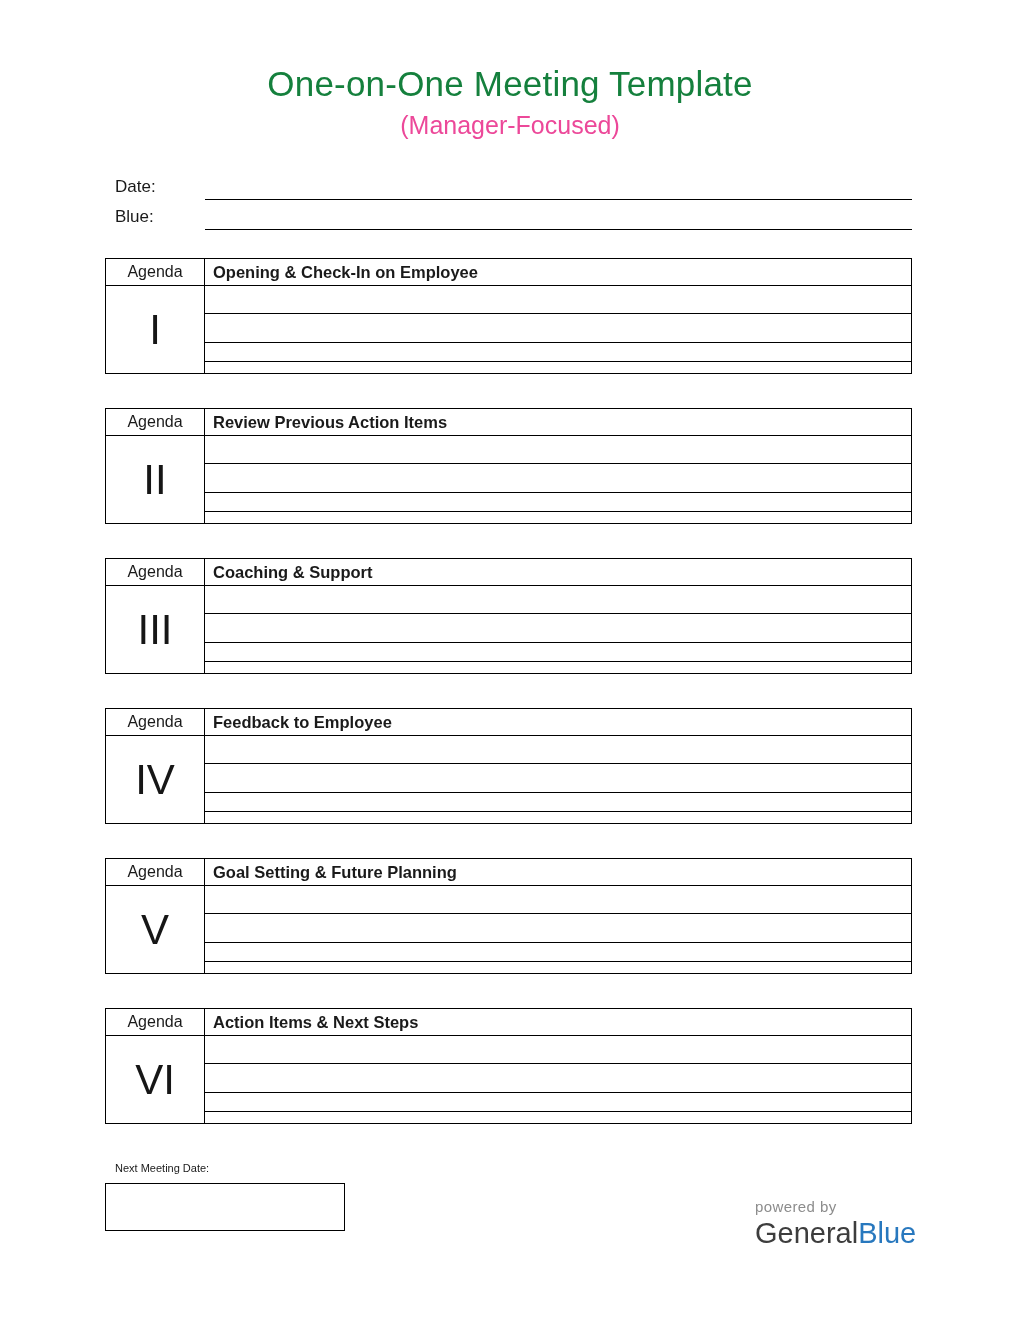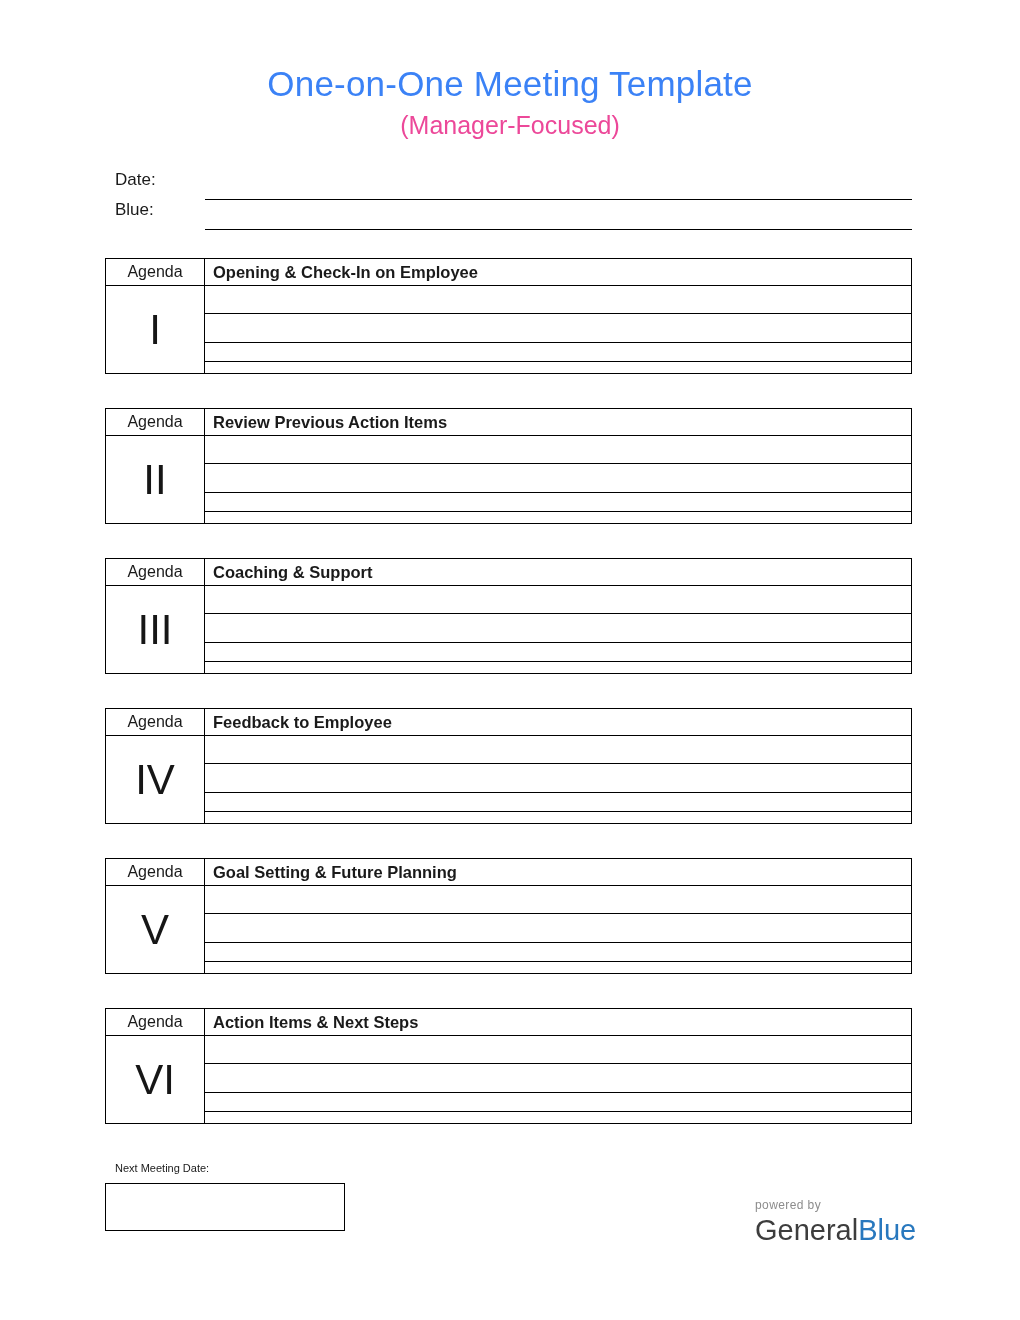--- a/index.html
+++ b/index.html
@@ -1,45 +1,45 @@
 <!DOCTYPE html>
 <html><head>
 <meta charset="utf-8">
 <style>
   * { margin:0; padding:0; box-sizing:border-box; }
   html,body { background:#ffffff; }
   body { width:1020px; font-family:"Liberation Sans", sans-serif; color:#1a1a1a; }
   .page { position:relative; width:1020px; height:1320px; background:#fff; overflow:hidden; }
 
-  .title { padding-top:64px; text-align:center; font-size:35px; font-weight:400; color:#3b82f6; letter-spacing:0.2px; }
+  .title { padding-top:64px; text-align:center; font-size:35px; font-weight:400; color:#15803d; letter-spacing:0.2px; }
   .subtitle { margin-top:7px; text-align:center; font-size:25px; font-weight:400; color:#ec4899; }
 
   .fields { margin:30px 108px 0 115px; }
-  .field-row { display:flex; height:30px; }
+  .field-row { display:flex; align-items:flex-end; height:30px; }
   .field-label { font-size:17px; padding-bottom:3px; white-space:nowrap; }
   .label-sm { width:90px; }
   .label-lg { width:175px; }
   .field-line { flex:1; align-self:stretch; border-bottom:1px solid #000; }
 
   .section { display:flex; height:116px; margin:34px 108px 0 105px; border:1.5px solid #000; }
   .section.first { margin-top:28px; }
   .col-left { width:99px; border-right:1.5px solid #000; display:flex; flex-direction:column; }
   .agenda-head { height:27px; border-bottom:1.5px solid #000; display:flex; align-items:center; justify-content:center; font-size:16px; }
   .numeral { flex:1; display:flex; align-items:center; justify-content:center; font-size:42px; font-weight:400; color:#161616; }
   .col-right { flex:1; display:flex; flex-direction:column; }
   .sec-title { height:27px; border-bottom:1.5px solid #000; display:flex; align-items:center; padding-left:8px; font-size:16.5px; font-weight:700; }
   .blank-row { border-bottom:1.5px solid #000; }
   .r1 { height:28px; } .r2 { height:29px; } .r3 { height:19px; }
   .row-filler { flex:1; }
 
   .next-label { margin:38px 0 0 115px; font-size:11px; }
   .next-box { width:240px; height:48px; margin:9px 0 0 105px; border:1.5px solid #000; }
 
   .powered { position:absolute; left:755px; top:1198px; }
-  .powered-by { font-size:12px; color:#8c8c8c; letter-spacing:0.4px; }
+  .powered-by { font-size:15px; color:#8c8c8c; letter-spacing:0.4px; }
   .brand { margin-top:2px; font-size:29px; color:#3d3d3d; }
   .brand span { display:inline; }
 </style>
 </head>
 <body>
 
 <div class="page">
 
   <div class="title">One-on-One Meeting Template</div>
   <div class="subtitle">(Manager-Focused)</div>

